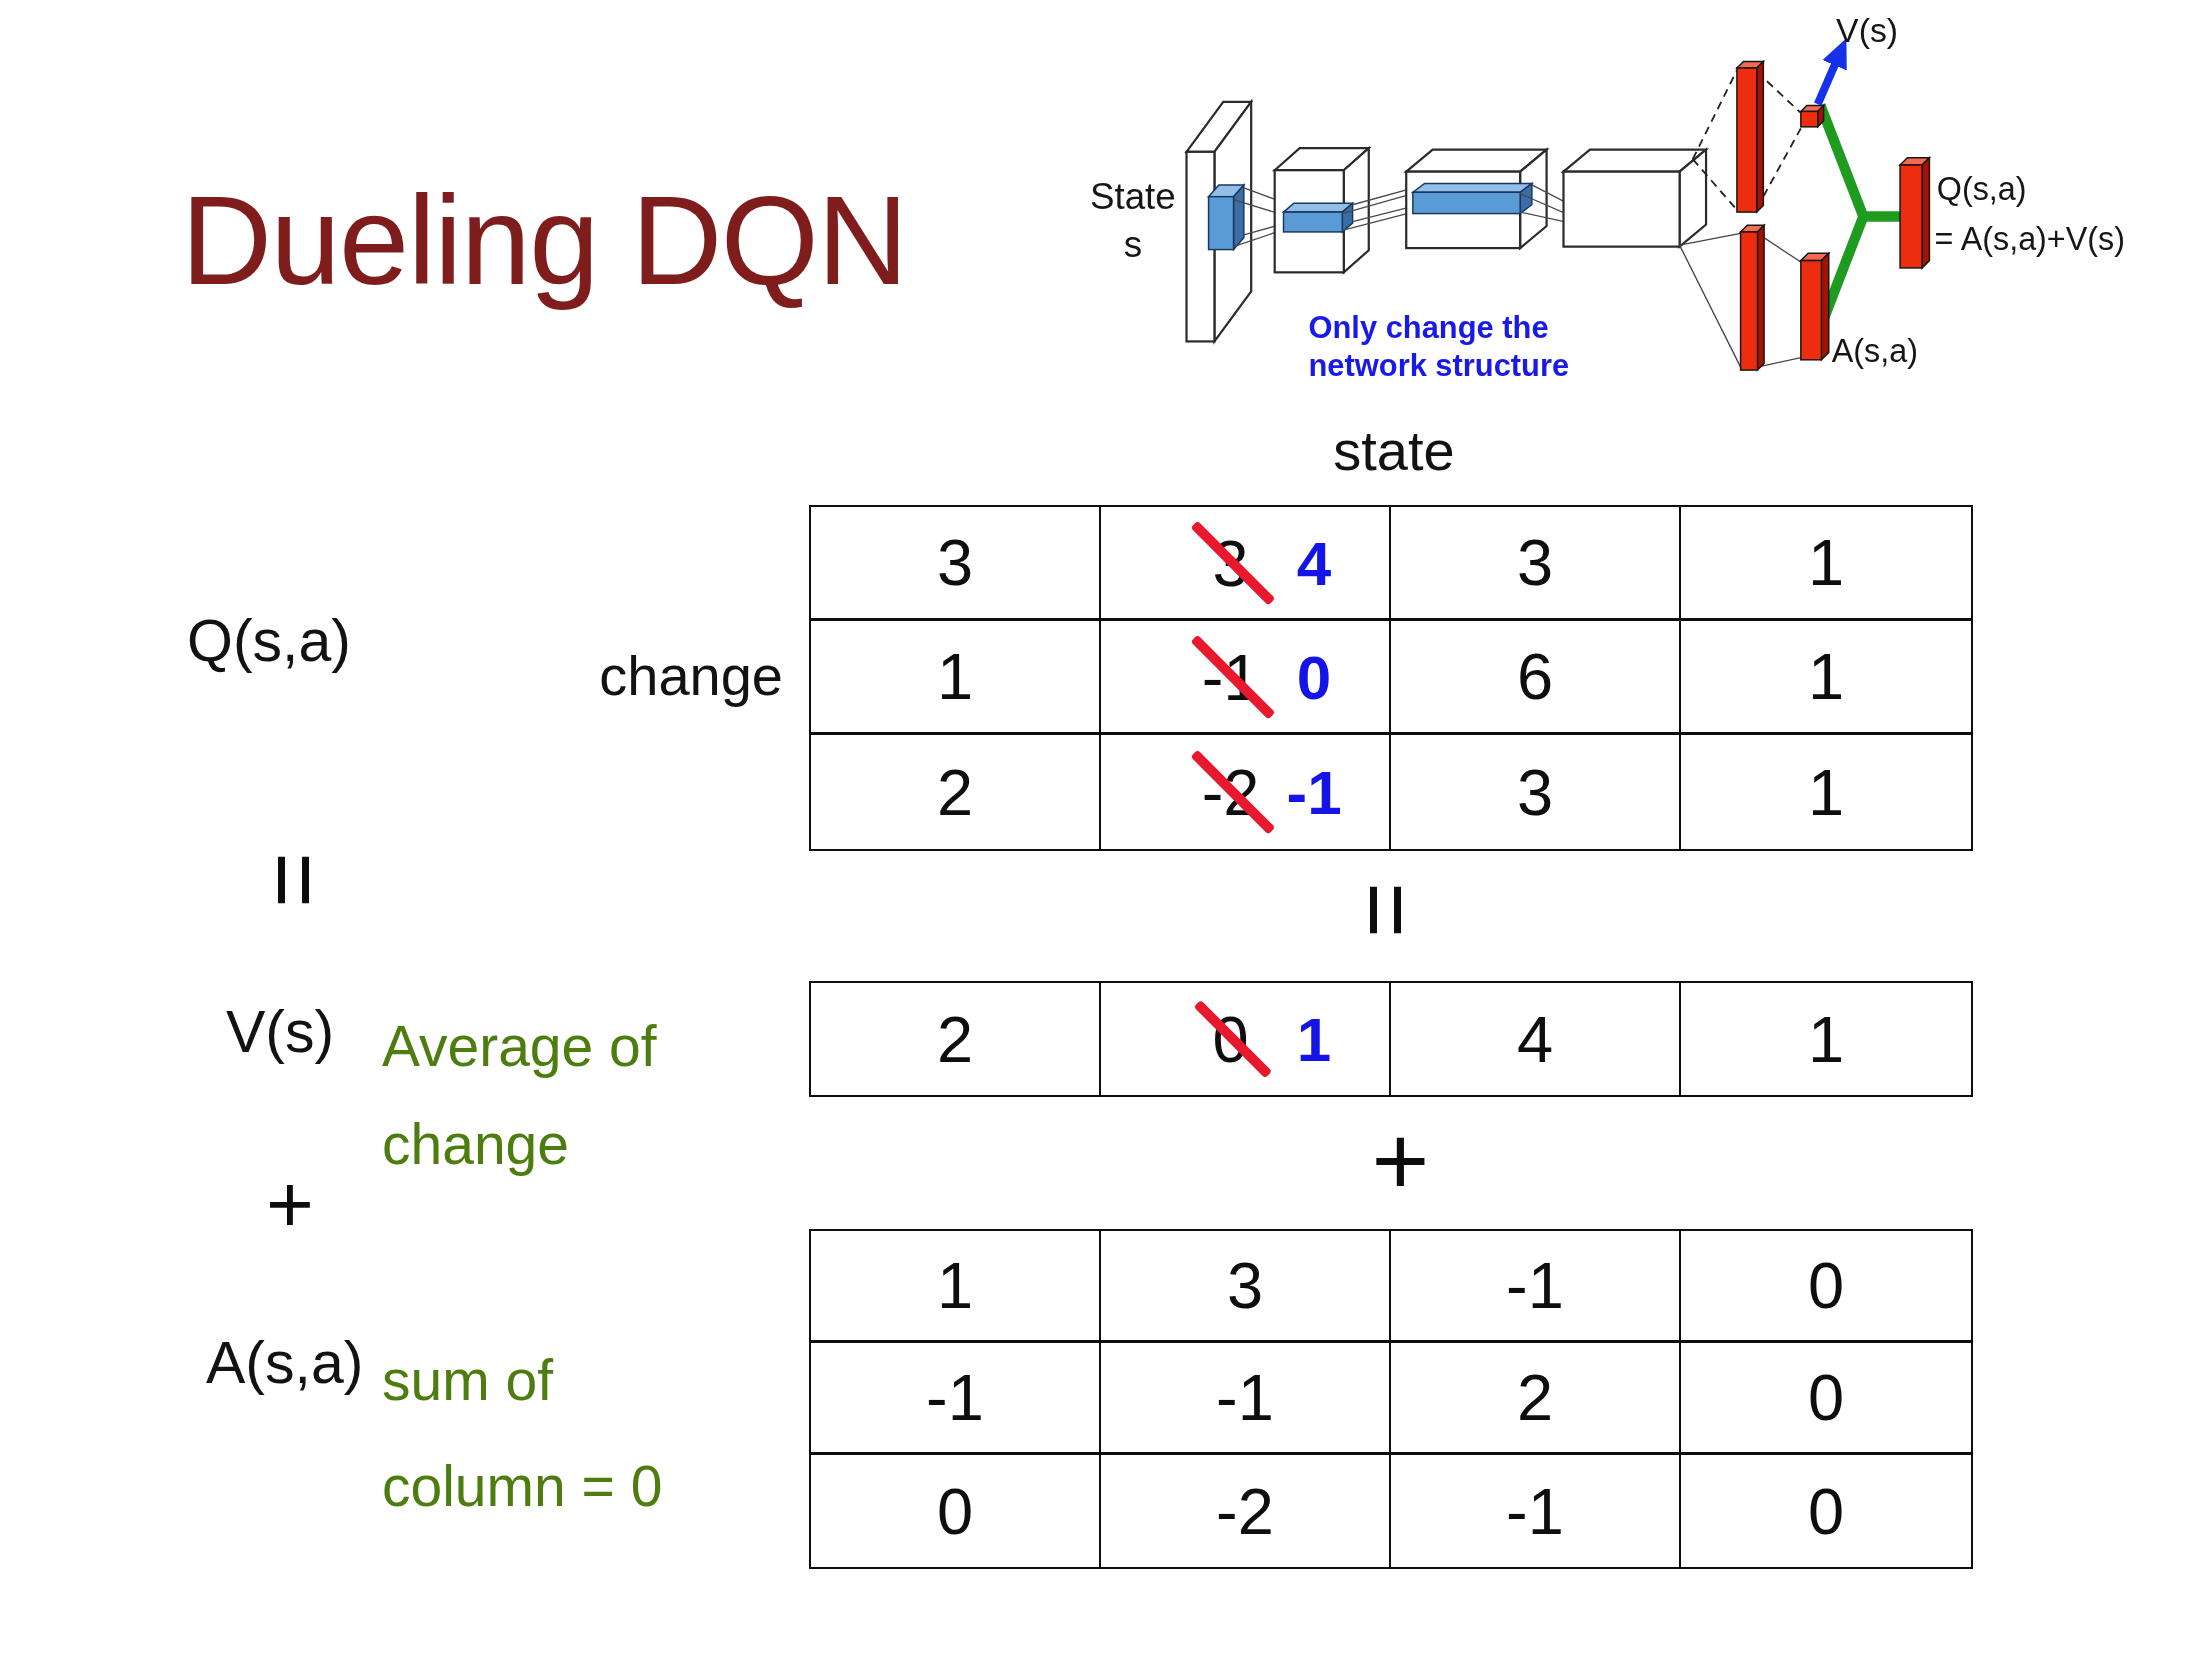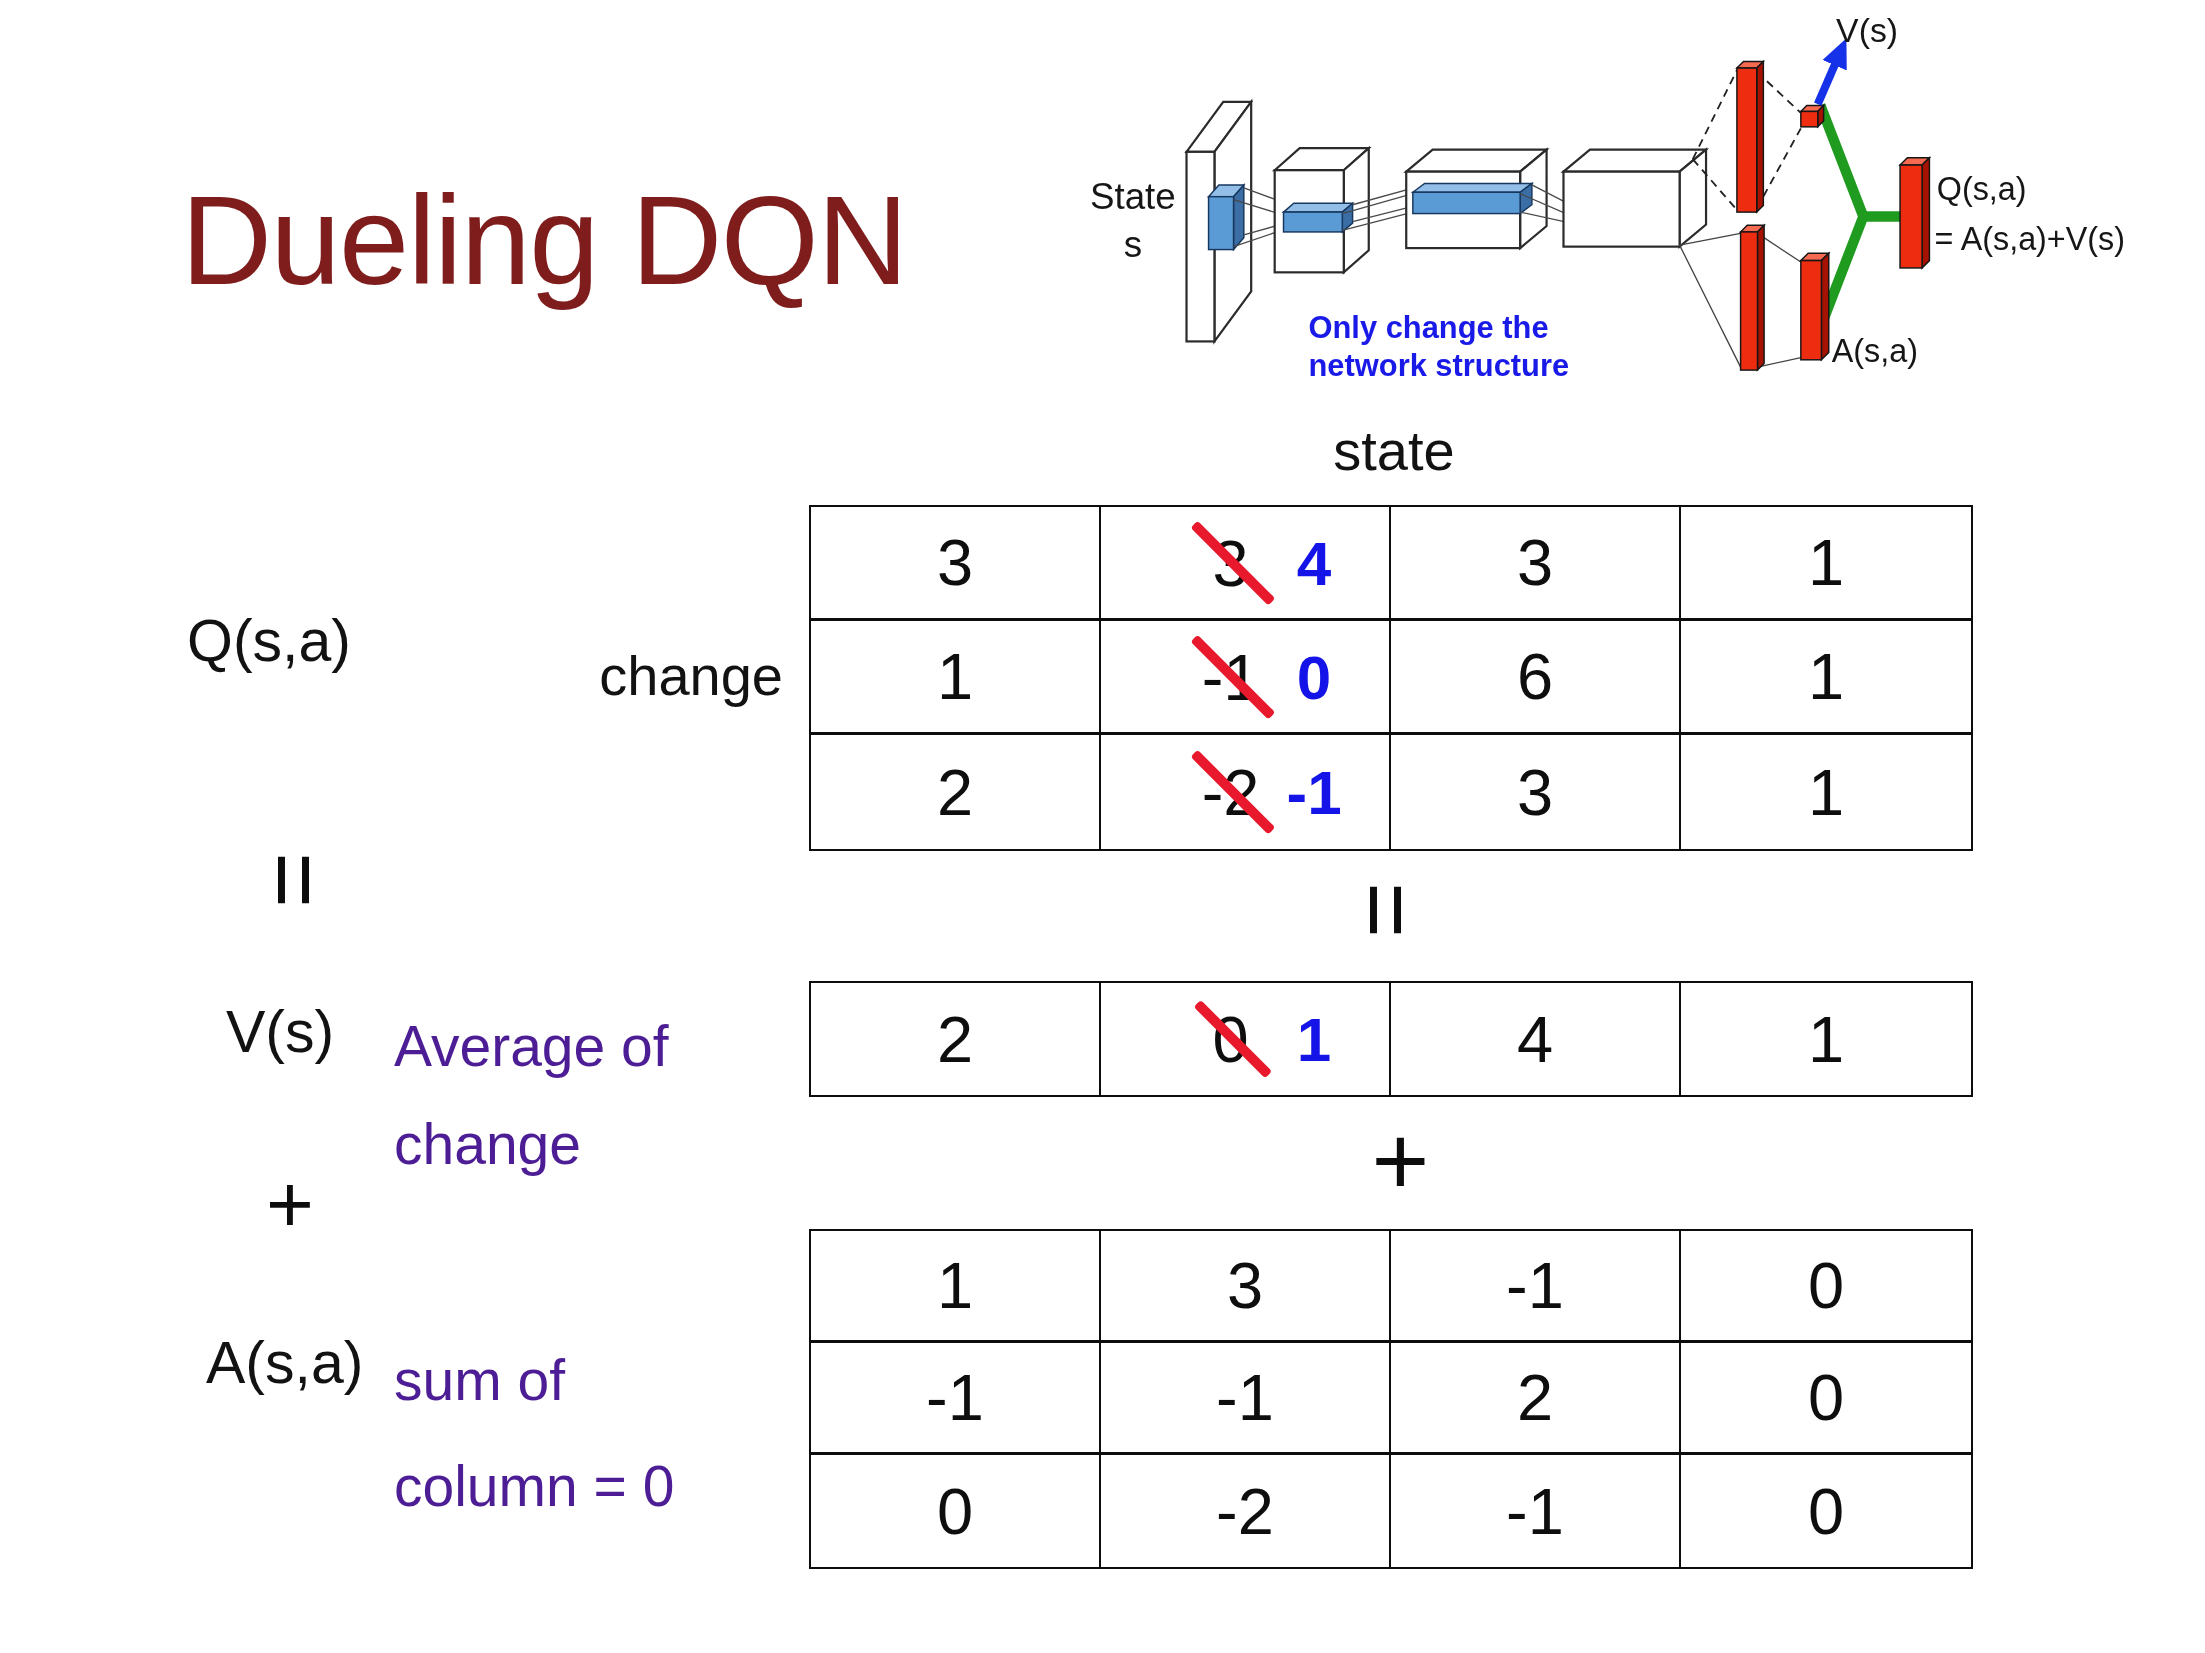--- a/index.html
+++ b/index.html
@@ -11,21 +11,21 @@
 
   
   #slide-title{
     left:181px;top:175px;font-size:126px;line-height:1.05;
     color:#7f1d1d;letter-spacing:-1.5px;white-space:nowrap;
   }
 
   
   .lbl{font-size:59px;color:#121212;white-space:nowrap;line-height:1;}
   .axis-lbl{font-size:56px;color:#121212;white-space:nowrap;line-height:1;}
-  .blue-note{font-size:57px;color:#4c1d95;white-space:nowrap;line-height:1;margin-left:12px;}
+  .blue-note{font-size:57px;color:#4d7c0f;white-space:nowrap;line-height:1;}
 
   
   .mtable{
     position:absolute;border:2.9px solid #0d0d0d;display:grid;
     grid-template-columns:repeat(4,290px);background:#ffffff;
   }
   .mtable .cell{
     position:relative;display:flex;align-items:center;justify-content:center;
     font-size:65px;color:#0e0e0e;
   }

